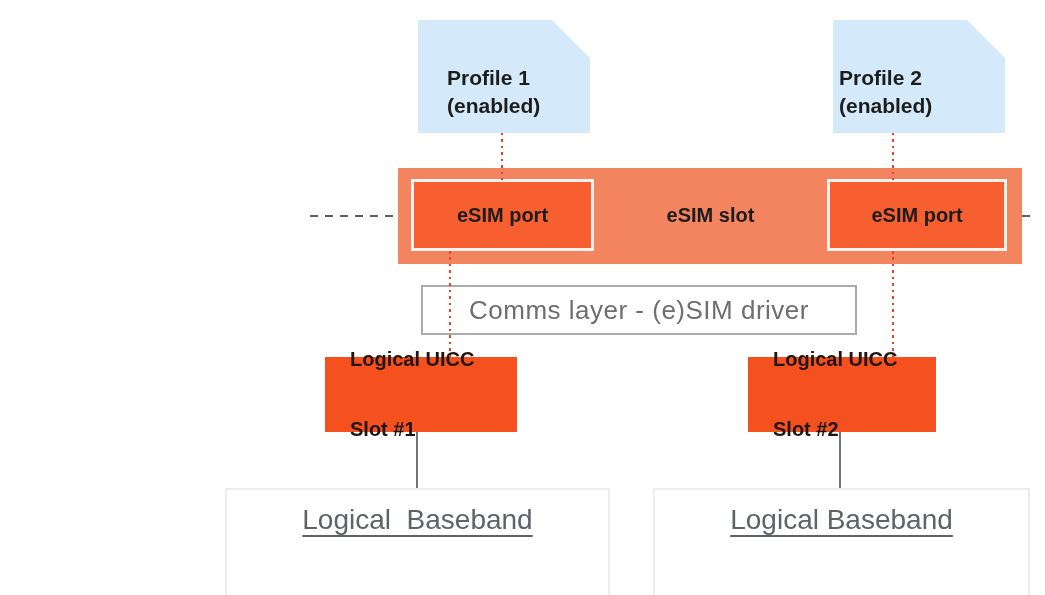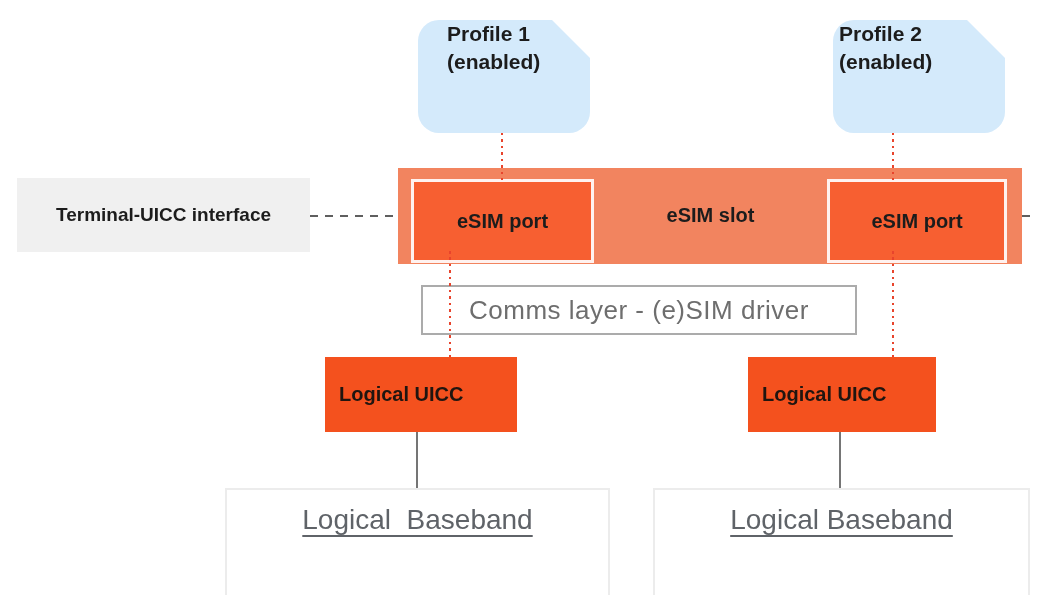--- a/index.html
+++ b/index.html
@@ -10,43 +10,43 @@
   }
   .canvas {
     position: relative; width: 1045px; height: 595px; background: #fff;
   }
 
   
   .profile-box {
     position: absolute; top: 20px; width: 172px; height: 113px;
     background: var(--profile-bg, #D4EAFB);
     clip-path: polygon(0 0, calc(100% - 38px) 0, 100% 38px, 100% 100%, 0 100%);
-    display: flex; flex-direction: column; 
+    display: flex; flex-direction: column; justify-content: flex-end;
     padding: 0 0 13px 29px;
     color: var(--dark-text, #1C1C1C);
-    font-weight: bold; font-size: 21px; line-height: 28px; border-radius: 21px;
+    font-weight: bold; font-size: 21px; line-height: 28px;
   }
   #profile-1 { left: 418px; }
   #profile-2 { left: 833px; padding-left: 6px; }
 
   
   .terminal-box {
     position: absolute; left: 17px; top: 178px; width: 293px; height: 74px;
     background: var(--interface-bg, #F0F0F0);
     display: flex; align-items: center; justify-content: center;
     color: var(--dark-text, #1C1C1C); font-weight: bold; font-size: 19px;
   }
 
   
   .slot-bar {
     position: absolute; left: 398px; top: 168px; width: 624px; height: 96px;
     background: var(--slot-bar-bg, #F2845F);
   }
   .port-box {
-    position: absolute; top: 179px; height: 84px;
+    position: absolute; top: 179px; height: 72px;
     background: var(--port-bg, #F75F31);
     border: 3px solid rgba(255,255,255,0.92);
     display: flex; align-items: center; justify-content: center;
     color: var(--dark-text, #1C1C1C); font-weight: bold; font-size: 20px;
   }
   #port-1 { left: 411px; width: 183px; }
   #port-2 { left: 827px; width: 180px; }
   .slot-bar-label {
     position: absolute; left: 594px; top: 179px; width: 233px; height: 72px;
     display: flex; align-items: center; justify-content: center;
@@ -59,21 +59,21 @@
     background: #fff; border: 2px solid #ABABAB;
     display: flex; align-items: center; justify-content: center;
     color: var(--muted-text, #6E6E6E); font-size: 26px; letter-spacing: 0.5px;
   }
 
   
   .uicc-box {
     position: absolute; top: 357px; height: 75px;
     background: var(--logical-slot-bg, #F4511E);
     display: flex; flex-direction: column; justify-content: center;
-    padding-left: 14px;
+    padding-left: 25px;
     color: #201510; font-weight: bold; font-size: 20px; line-height: 27px; gap: 43px;
   }
   #uicc-1 { left: 325px; width: 192px; }
   #uicc-2 { left: 748px; width: 188px; }
 
   
   .baseband-box {
     position: absolute; top: 488px; height: 122px;
     background: #fff; border: 2px solid #ECECEC;
     display: flex; align-items: flex-start; justify-content: center;
@@ -119,44 +119,43 @@
 
   <div class="profile-box" id="profile-1">
     <span>Profile 1</span>
     <span>(enabled)</span>
   </div>
   <div class="profile-box" id="profile-2">
     <span>Profile 2</span>
     <span>(enabled)</span>
   </div>
 
-  <div class="terminal-box">
-    <span>Terminal-UICC interface</span>
-  </div>
 
   <div class="slot-bar"></div>
   <div class="port-box" id="port-1">
     <span>eSIM port</span>
   </div>
   <div class="slot-bar-label">
     <span>eSIM slot</span>
   </div>
   <div class="port-box" id="port-2">
     <span>eSIM port</span>
   </div>
 
   <div class="comms-box">
     <span>Comms layer - (e)SIM driver</span>
   </div>
 
   <div class="uicc-box" id="uicc-1">
     <span>Logical UICC</span>
+    <span>Slot #1</span>
   </div>
   <div class="uicc-box" id="uicc-2">
     <span>Logical UICC</span>
+    <span>Slot #2</span>
   </div>
 
   <div class="baseband-box" id="baseband-1">
     <span class="baseband-label">Logical  Baseband</span>
   </div>
   <div class="baseband-box" id="baseband-2">
     <span class="baseband-label">Logical Baseband</span>
   </div>
 
   <div class="dashed-h" id="dash-left"></div>

